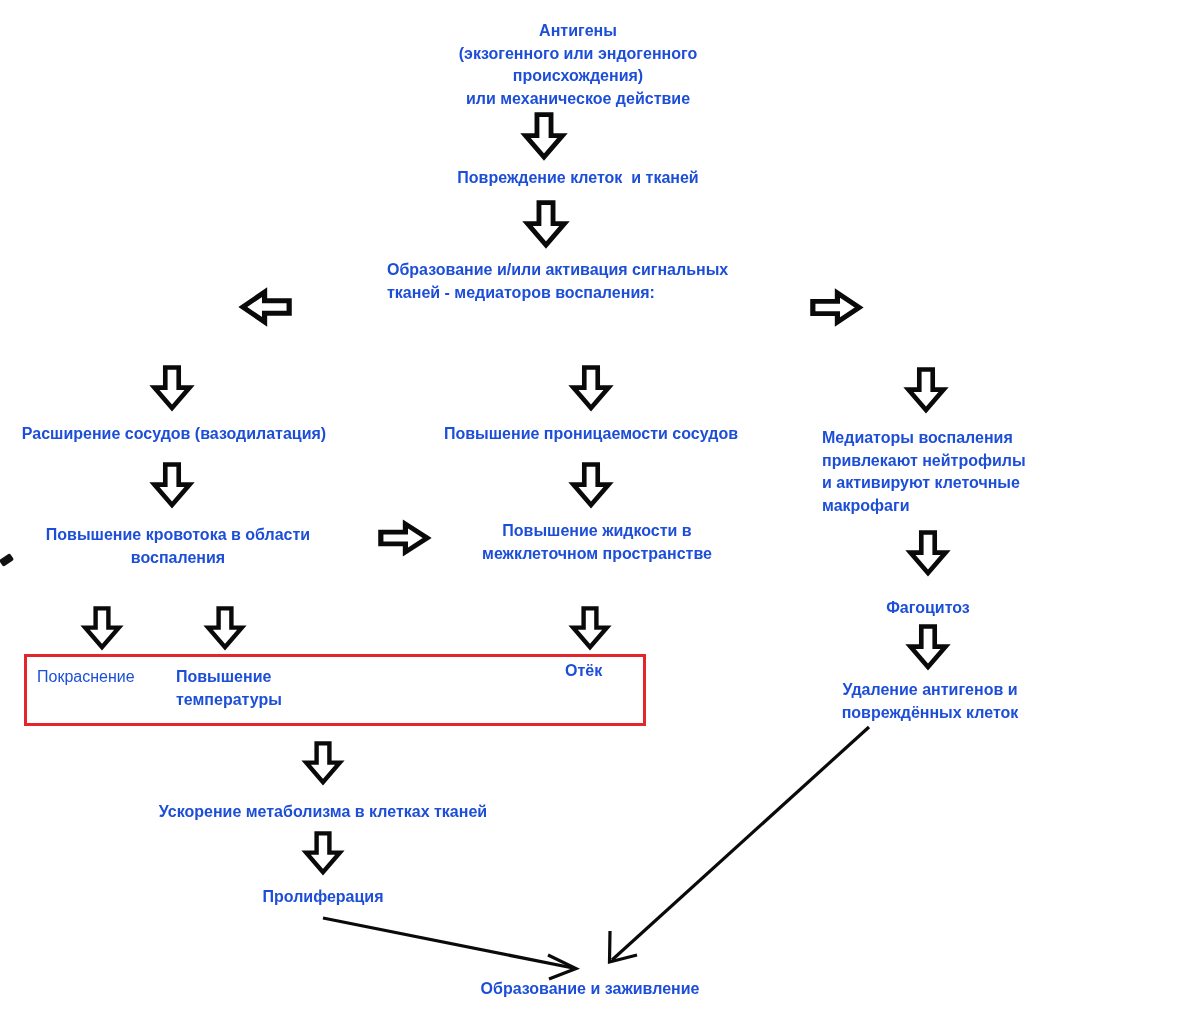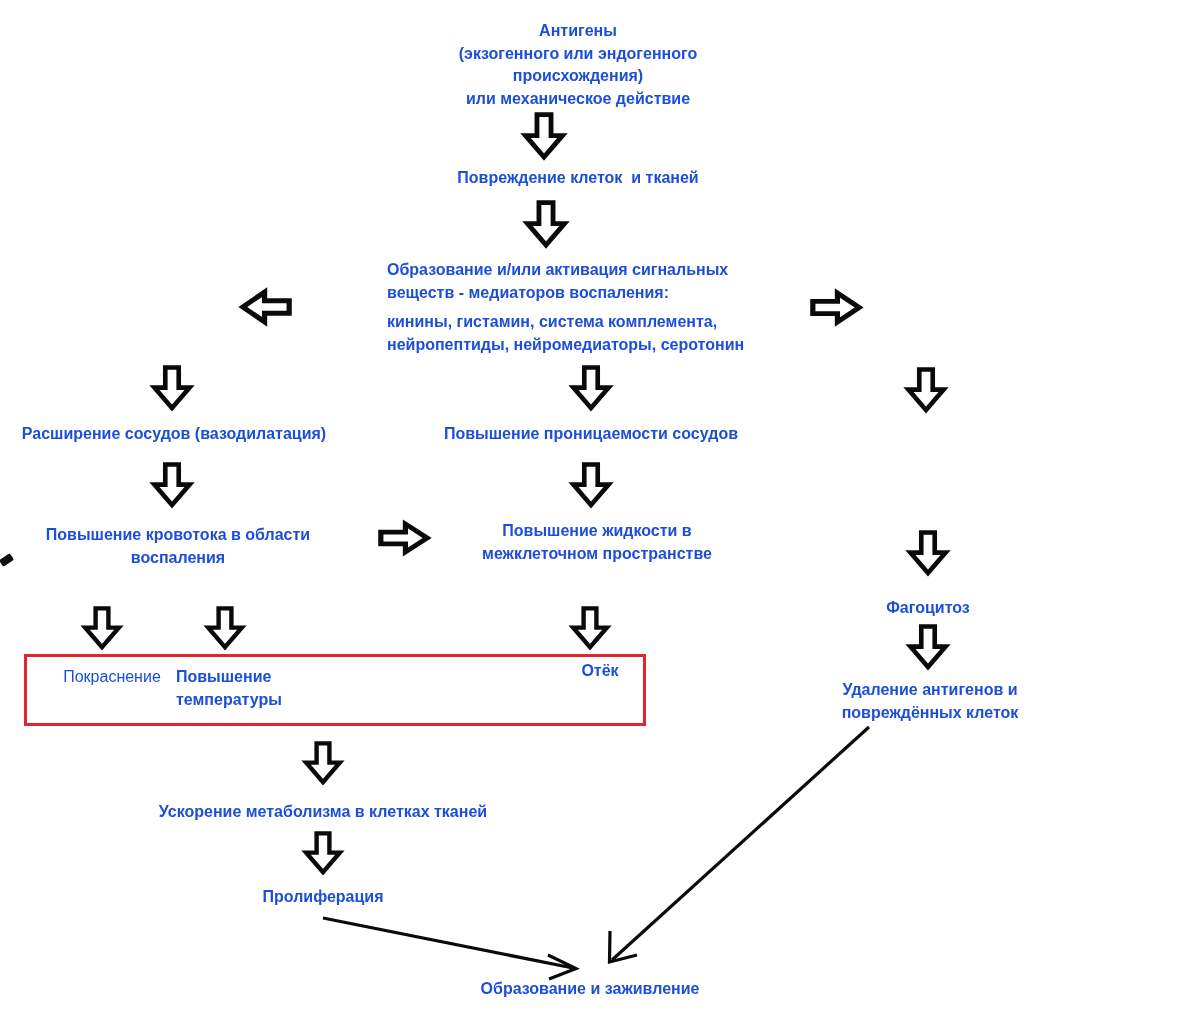--- a/index.html
+++ b/index.html
@@ -20,21 +20,21 @@
   .node {
     position: absolute;
     font-size: 16px;
     font-weight: bold;
     line-height: 1.42;
     color: #1d4ed8;
     white-space: pre-wrap;
   }
   .node.center { text-align: center; }
   .node.left   { text-align: left; }
-  .node.reg    { font-weight: normal; text-align: center; }
+  .node.reg    { font-weight: normal; }
 
   
   .arrow {
     position: absolute;
   }
   .arrow svg { display: block; overflow: visible; }
   .arrow svg polygon {
     fill: #ffffff;
     stroke: #0a0a0a;
     stroke-width: 11;
@@ -88,23 +88,21 @@
 
   <div class="node center" style="left:398px; top:167px; width:360px;">Повреждение клеток  и тканей</div>
 
   <div class="arrow" style="left:524px; top:200px; width:44px; height:48px;">
     <svg viewBox="0 0 100 110" width="44" height="48" preserveAspectRatio="none">
       <polygon points="34,6 66,6 66,54 92,54 50,103 8,54 34,54"></polygon>
     </svg>
   </div>
 
   <div class="node left" style="left:387px; top:259px; width:390px;">Образование и/или активация сигнальных
-веществ - медиаторов воспаления:</div>
-  <div class="node left" style="left:387px; top:311px; width:400px;">кинины, гистамин, система комплемента,
-нейропептиды, нейромедиаторы, серотонин</div>
+тканей - медиаторов воспаления:</div>
 
   <div class="arrow" style="left:240px; top:289px; width:52px; height:36px;">
     <svg viewBox="0 0 110 80" width="52" height="36" preserveAspectRatio="none">
       <polygon points="6,40 52,7 52,26 104,26 104,54 52,54 52,73"></polygon>
     </svg>
   </div>
 
   <div class="arrow" style="left:810px; top:290px; width:52px; height:35px;">
     <svg viewBox="0 0 110 80" width="52" height="35" preserveAspectRatio="none">
       <polygon points="104,40 58,7 58,26 6,26 6,54 58,54 58,73"></polygon>
@@ -126,20 +124,24 @@
   <div class="arrow" style="left:905px; top:367px; width:42px; height:46px;">
     <svg viewBox="0 0 100 110" width="42" height="46" preserveAspectRatio="none">
       <polygon points="34,6 66,6 66,54 92,54 50,103 8,54 34,54"></polygon>
     </svg>
   </div>
 
   <div class="node center" style="left:6px; top:423px; width:336px;">Расширение сосудов (вазодилатация)</div>
 
   <div class="node center" style="left:428px; top:423px; width:326px;">Повышение проницаемости сосудов</div>
 
+  <div class="node left" style="left:822px; top:427px; width:240px;">Медиаторы воспаления
+привлекают нейтрофилы
+и активируют клеточные
+макрофаги</div>
 
   <div class="arrow" style="left:151px; top:462px; width:42px; height:46px;">
     <svg viewBox="0 0 100 110" width="42" height="46" preserveAspectRatio="none">
       <polygon points="34,6 66,6 66,54 92,54 50,103 8,54 34,54"></polygon>
     </svg>
   </div>
 
   <div class="arrow" style="left:570px; top:462px; width:42px; height:46px;">
     <svg viewBox="0 0 100 110" width="42" height="46" preserveAspectRatio="none">
       <polygon points="34,6 66,6 66,54 92,54 50,103 8,54 34,54"></polygon>

